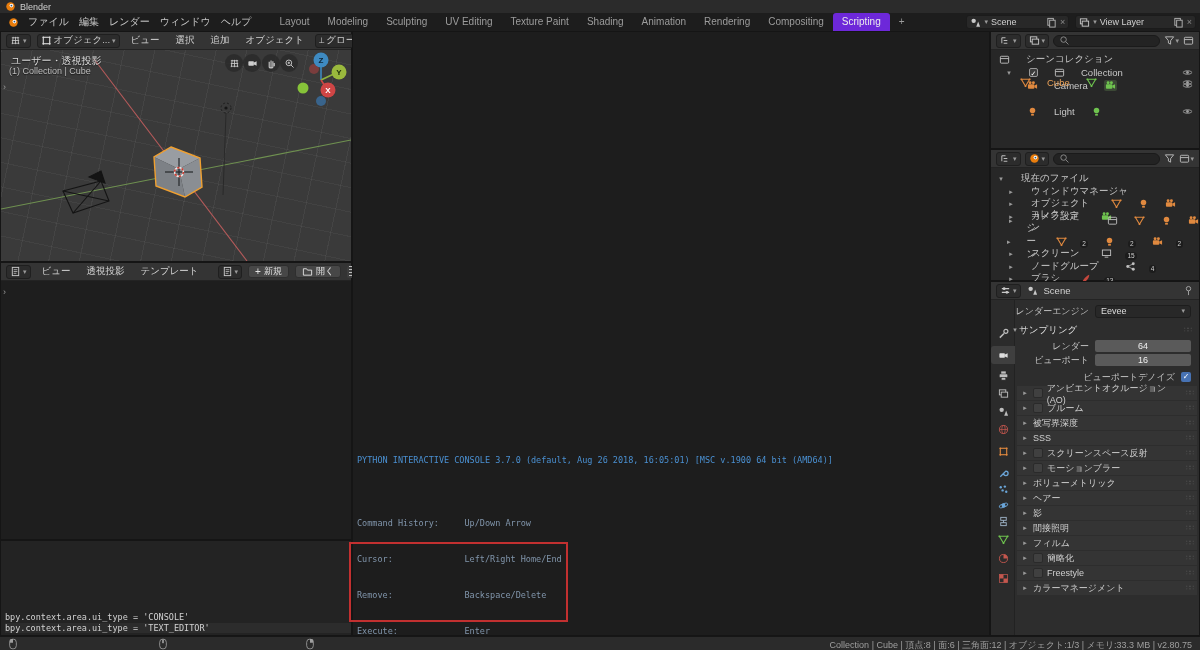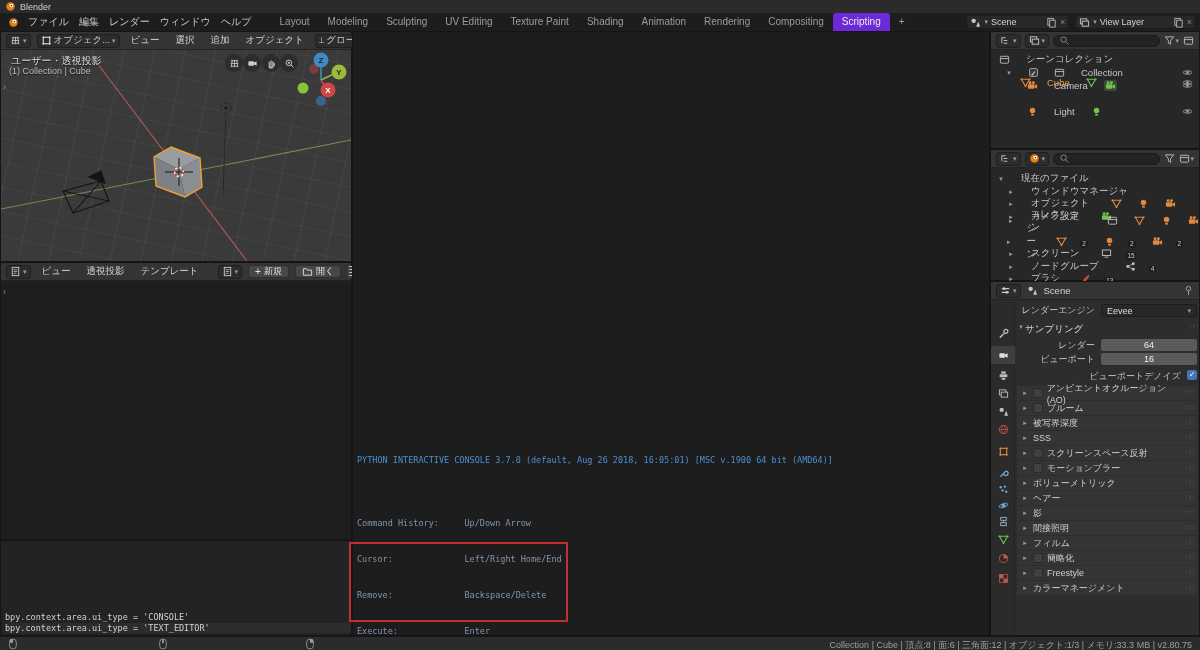--- a/index.html
+++ b/index.html
@@ -55,21 +55,21 @@
   .oname.sel{color:#e9a158}
   .eye{position:absolute;right:6px;color:#9d9d9d}
   .tri{color:#9a9a9a;font-size:7px;width:8px;display:inline-block;text-align:center}
   .cnt{background:#1c1c1c;color:#cdcdcd;border-radius:5px;font-size:6.5px;padding:0 2px;line-height:8px;margin-left:-3px;margin-top:5px}
   .datachip{background:rgba(120,170,95,.25);border-radius:2px;padding:0 1px}
   
   #props{left:990px;top:281px;width:210px;height:355px;background:#2d2d2d}
   #tabstrip{position:absolute;left:0;top:18px;bottom:0;width:24px;background:#2b2b2b;border-right:1px solid #222}
   .ptab{position:absolute;left:0;width:24px;height:18px;display:flex;align-items:center;justify-content:center}
   .ptab.active{background:#3f3f3f;border-radius:3px 0 0 3px}
-  .prow{position:absolute;left:26px;width:180px;height:14px;display:flex;align-items:flex-start;font-size:9px;color:#c3c3c3}
+  .prow{position:absolute;left:20px;width:180px;height:14px;display:flex;align-items:center;font-size:9px;color:#c3c3c3}
   .plabel-r{flex:0 0 84px;text-align:right;padding-right:6px;white-space:nowrap}
   .field{flex:1;background:#5a5a5a;border-radius:2px;height:12px;color:#f0f0f0;display:flex;align-items:center;justify-content:center;font-size:9px}
   .ddfield{flex:1;background:#282828;border:1px solid #1d1d1d;border-radius:3px;height:13px;color:#dcdcdc;display:flex;align-items:center;padding:0 5px;font-size:9px}
   .checkbox{width:10px;height:10px;border-radius:2px;background:#4772b3;color:#fff;font-size:8px;line-height:10px;text-align:center}
   .checkbox.off{background:#404040;border:1px solid #2a2a2a}
   .panel-row{height:14px;margin-bottom:1px;background:#343434;display:flex;align-items:center;gap:4px;padding:0 4px;font-size:9px;color:#cfcfcf}
   .dots{margin-left:auto;color:#5b5b5b;font-size:7px;letter-spacing:-1px}
   
   #statusbar{left:0;top:636px;width:1200px;height:14px;background:#2b2b2b;border-top:1px solid #161616;font-size:9px;color:#9f9f9f}
   .defs{position:absolute;width:0;height:0;overflow:hidden}

